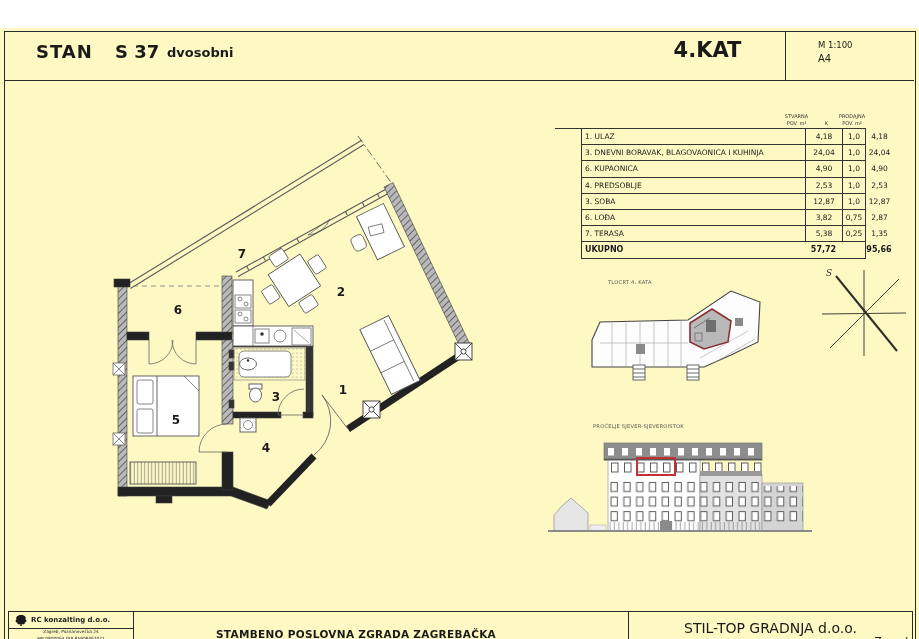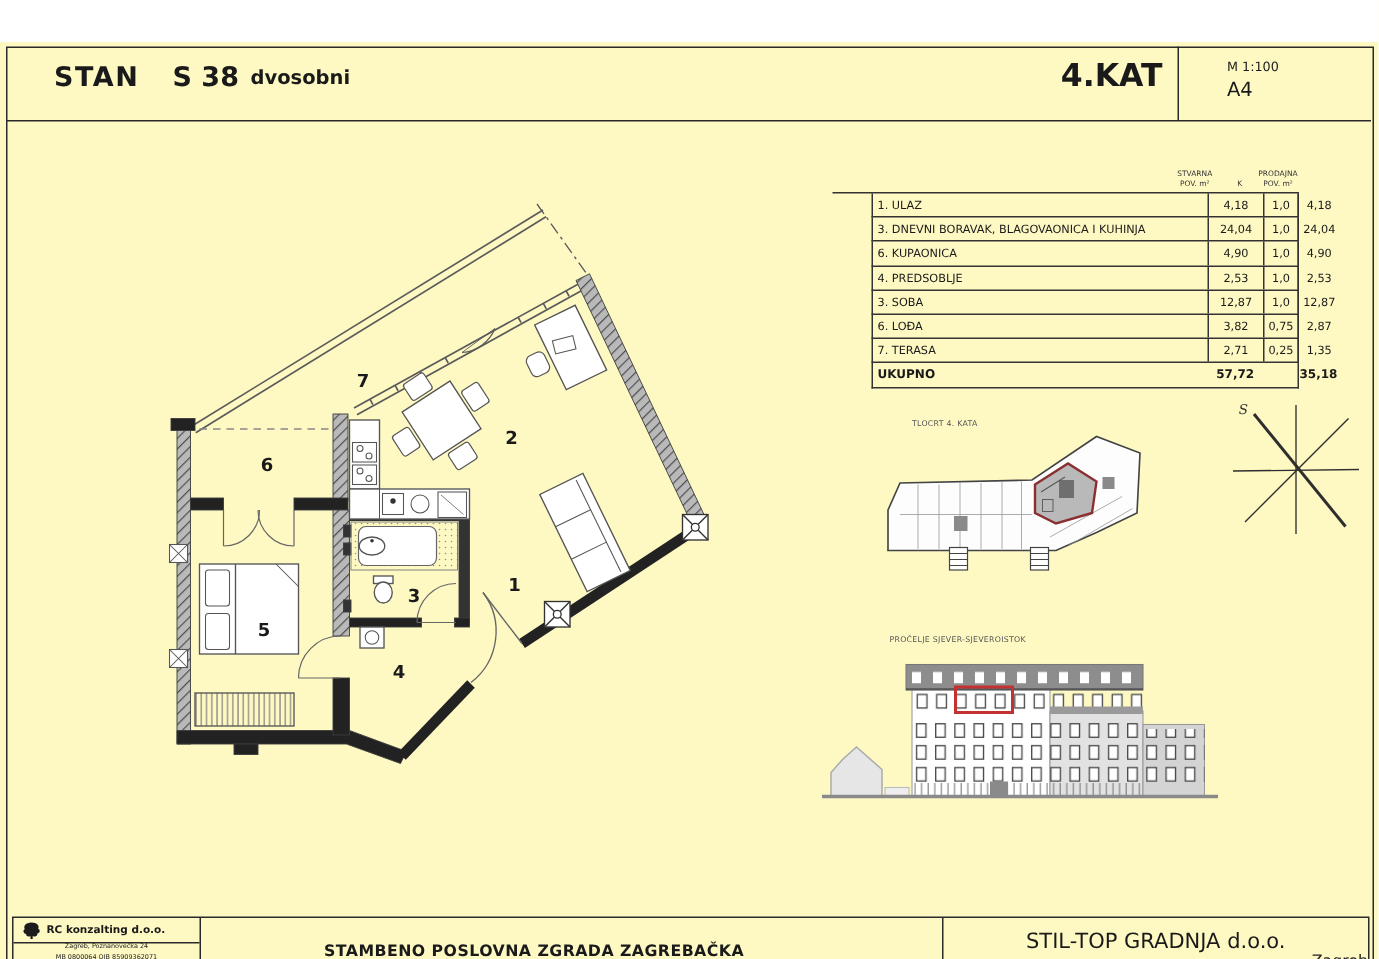--- a/index.html
+++ b/index.html
@@ -6,23 +6,23 @@
   .page{position:relative;width:919px;height:639px;background:#fef9c3;overflow:hidden;
         font-family:"DejaVu Sans","Liberation Sans",sans-serif;color:#1a1a1a;margin-top:28px;}
   .abs{position:absolute;}
   .frame{left:4px;top:3px;width:910px;height:626px;border:1.5px solid #2a2a2a;}
   .hline{border-top:1.5px solid #2a2a2a;height:0;}
   .vline{border-left:1.5px solid #2a2a2a;width:0;}
   
   .t-stan{left:36px;top:13px;font-size:18px;font-weight:bold;letter-spacing:1px;}
   .t-s22{left:115px;top:13px;font-size:18px;font-weight:bold;}
   .t-dvo{left:167px;top:17px;font-size:13px;font-weight:bold;}
-  .t-kat{left:640px;top:10px;width:135px;text-align:right;font-size:21px;font-weight:bold;}
+  .t-kat{left:640px;top:10px;width:135px;text-align:center;font-size:21px;font-weight:bold;}
   .t-scale{left:818px;top:12px;font-size:8.5px;}
-  .t-paper{left:818px;top:25px;font-size:13px;}
+  .t-paper{left:818px;top:25px;font-size:10px;}
   
   .tbl{left:555px;top:78px;width:311px;}
   .thead{display:grid;grid-template-columns:223px 37px 23px 28px;height:22px;font-size:5px;color:#333;}
   .thead .hc{text-align:center;align-self:end;padding-bottom:2px;line-height:1.3;}
   .tbody{border-top:1px solid #333;padding-left:26px;}
   .trow{display:grid;grid-template-columns:223px 37px 23px 28px;height:15.2px;
         border-bottom:1px solid #333;border-left:1px solid #333;border-right:1px solid #333;
         font-size:7.5px;line-height:15.2px;}
   .trow .name{padding-left:3px;overflow:hidden;white-space:nowrap;}
   .trow .num{text-align:center;border-left:1px solid #333;}
@@ -49,21 +49,21 @@
 </head>
 <body>
 
 <div class="page">
 
   <div class="abs frame"></div>
   <div class="abs hline" style="left:4px;top:52px;width:910px;"></div>
   <div class="abs vline" style="left:785px;top:3px;height:49px;"></div>
 
   <div class="abs t-stan">STAN</div>
-  <div class="abs t-s22">S 38</div>
+  <div class="abs t-s22">S 37</div>
   <div class="abs t-dvo">dvosobni</div>
   <div class="abs t-kat">4.KAT</div>
   <div class="abs t-scale">M 1:100</div>
   <div class="abs t-paper">A4</div>
 
   <div class="abs tbl">
     <div class="thead">
       <div class="hc"></div>
       <div class="hc">
         <div>STVARNA</div>
@@ -107,29 +107,29 @@
         <div class="num">12,87</div>
       </div>
       <div class="trow">
         <div class="name">6. LOĐA</div>
         <div class="num">3,82</div>
         <div class="num">0,75</div>
         <div class="num">2,87</div>
       </div>
       <div class="trow">
         <div class="name">7. TERASA</div>
-        <div class="num">2,71</div>
+        <div class="num">5,38</div>
         <div class="num">0,25</div>
         <div class="num">1,35</div>
       </div>
       <div class="trow total">
         <div class="name">UKUPNO</div>
         <div class="num">57,72</div>
         <div class="num"></div>
-        <div class="num">35,18</div>
+        <div class="num">95,66</div>
       </div>
     </div>
   </div>
 
   <svg class="abs" style="left:80px;top:85px;" width="430" height="450" viewBox="80 85 430 450">
     <defs>
       <pattern id="hw" patternUnits="userSpaceOnUse" width="5" height="5" patternTransform="rotate(45)">
         <rect width="5" height="5" fill="#b9b9b9"></rect>
         <line x1="0" y1="0" x2="0" y2="5" stroke="#4e4e4e" stroke-width="1.6"></line>
       </pattern>

